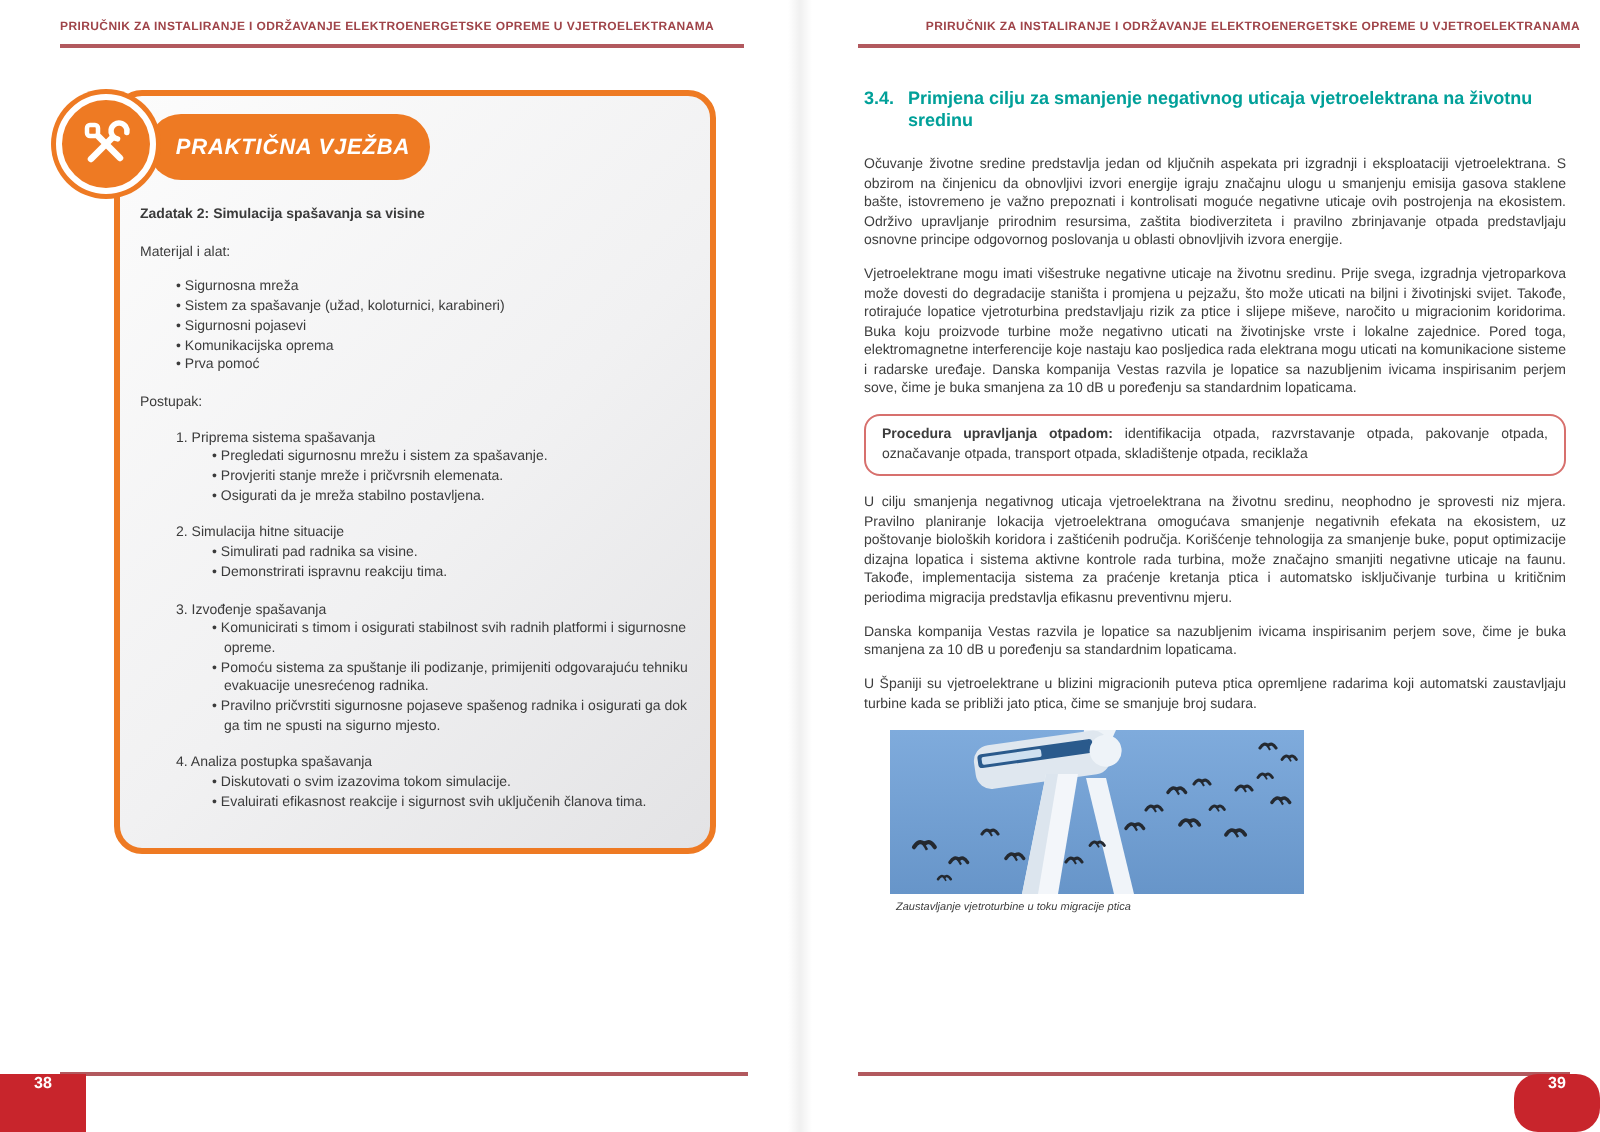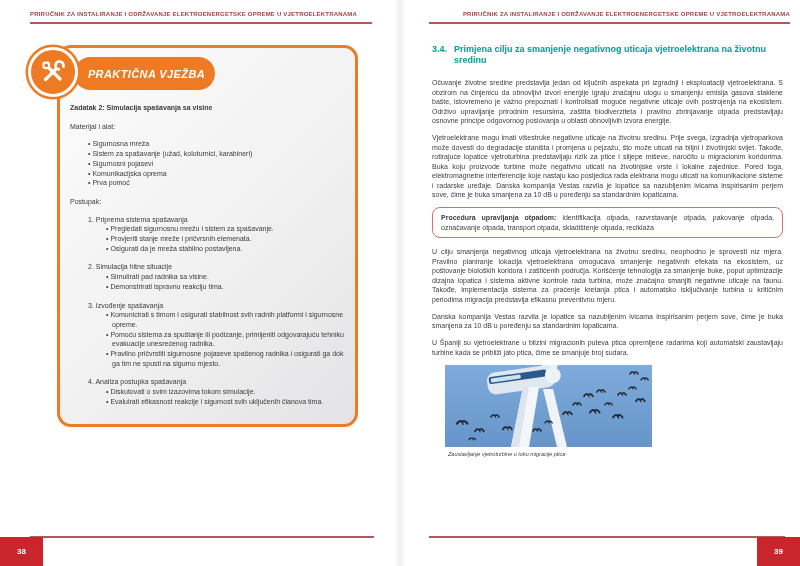--- a/index.html
+++ b/index.html
@@ -15,23 +15,23 @@
   .page-header{position:absolute;top:10px;font-size:6px;font-weight:bold;color:#9f4449;
      letter-spacing:.2px;border-bottom:2px solid #b2595e;padding-bottom:3px;line-height:9px;}
   .ph-left{left:30px;width:342px;text-align:left;}
   .ph-right{left:29px;width:361px;text-align:right;}
 
   
   .footer-line{position:absolute;top:536px;height:2px;background:#b2595e;}
   .fl-left{left:30px;width:344px;}
   .fl-right{left:29px;width:356px;}
   .page-num{position:absolute;top:537px;width:43px;height:29px;background:#c8252c;color:#fff;
-     font-size:8px;font-weight:bold;display:flex;align-items:center;justify-content:center;}
+     font-size:8px;font-weight:bold;display:flex;align-items:flex-start;justify-content:center;}
   .pn-left{left:0;}
-  .pn-right{right:0;}
+  .pn-right{right:0;border-radius:12px;}
 
   
   .exercise-box{position:absolute;left:57px;top:45px;width:301px;height:382px;box-sizing:border-box;
      border:3px solid #ee7a23;border-radius:14px;
      background:linear-gradient(135deg,#fcfcfc 0%,#f1f1f2 55%,#e3e3e5 100%);z-index:1;}
   .badge-pill{position:absolute;left:74px;top:57px;width:141px;height:33px;background:#ee7a23;
      border-radius:17px;z-index:2;display:flex;align-items:center;justify-content:center;padding-left:4px;box-sizing:border-box;}
   .badge-pill span{color:#fff;font-weight:bold;font-style:italic;font-size:11px;letter-spacing:.4px;}
   .badge-circle{position:absolute;left:28px;top:47px;width:50px;height:50px;border-radius:50%;
      background:#ee7a23;border:3px solid #ffffff;box-shadow:0 0 0 2.5px #ee7a23;z-index:3;

